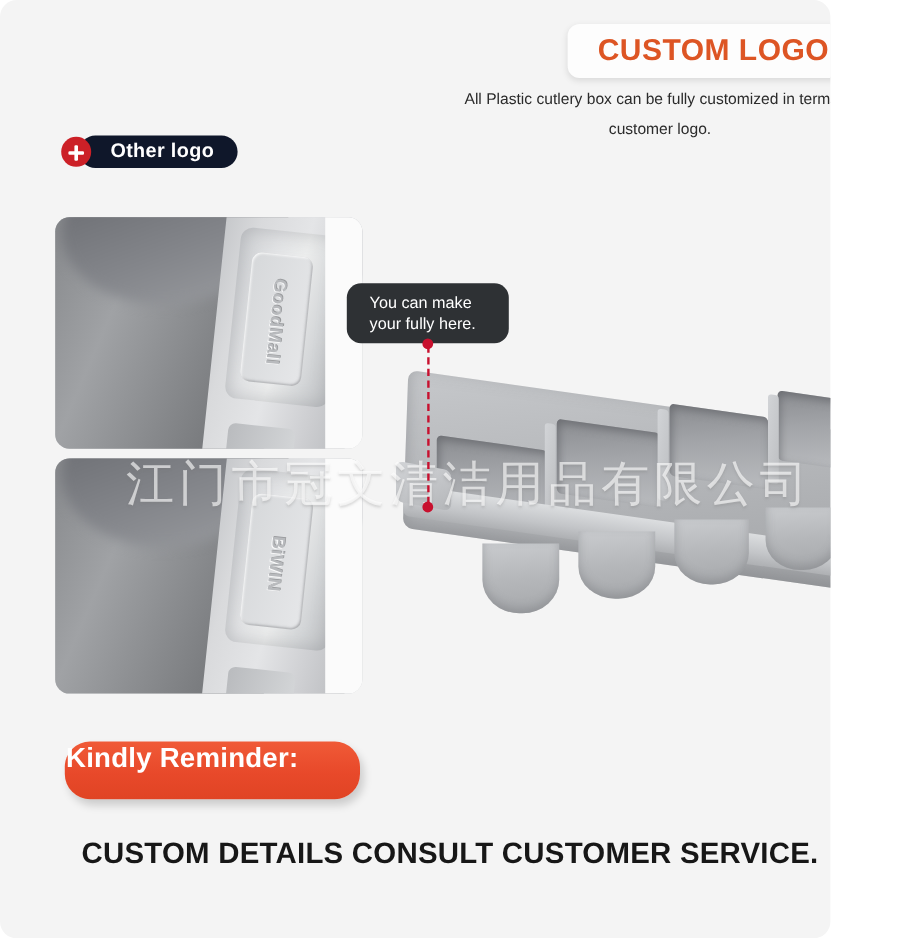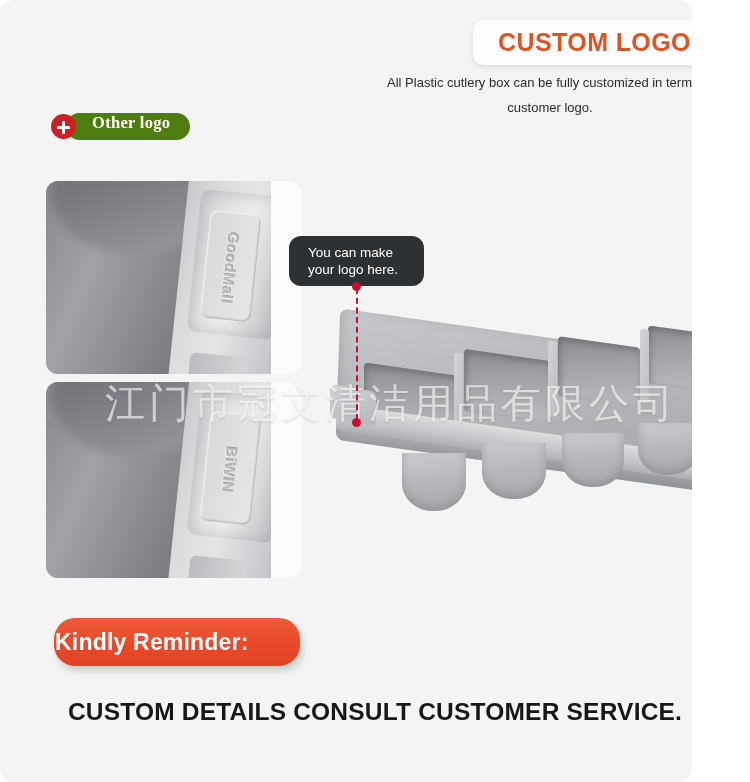--- a/index.html
+++ b/index.html
@@ -79,25 +79,24 @@
     width: 13px; height: 3px;
   }
   .plus-badge::after {
     left: 11px; top: 6.5px;
     width: 3px; height: 13px;
   }
   .other-logo-pill {
     margin-left: -10px;
     height: 27px;
     padding: 0 20px 0 26px;
-    background: #4d7c0f;
+    background: #0f172a;
     border-radius: 14px;
     display: flex;
-    align-items: flex-start;
-    font-family: Liberation Serif, serif;
+    align-items: center;
   }
   .other-logo-pill .txt {
     color: #ffffff;
     font-size: 16.5px;
     font-weight: bold;
     letter-spacing: 0.3px;
   }
 
   
   .photo-card {
@@ -325,21 +324,21 @@
 
   
   .kindly-banner {
     position: absolute;
     left: 54px;
     top: 618px;
     width: 246px;
     height: 48px;
     background: linear-gradient(180deg, #f05a37 0%, #e8492a 55%, #e04424 100%);
     display: flex;
-    align-items: center;
+    align-items: flex-start;
     padding-left: 1px;
     box-sizing: border-box;
     box-shadow: 3px 5px 7px rgba(0,0,0,0.17);
     border-radius: 21px;
   }
   .kindly-banner .txt {
     color: #ffffff;
     font-size: 23px;
     font-weight: bold;
     letter-spacing: 0.2px;
@@ -432,21 +431,21 @@
     <div class="tray-pocket" style="left:232px;top:108px;width:62px;height:54px;"></div>
     <div class="tray-pocket" style="left:308px;top:98px;width:60px;height:52px;"></div>
     <div class="tray-handle-tab"></div>
   </div>
 
   <div class="watermark">江门市冠文清洁用品有限公司</div>
 
   <div class="speech-bubble">
     <span class="txt">
       <span>You can make</span><br>
-      <span>your logo here.</span>
+      <span>your fully here.</span>
     </span>
   </div>
 
   <div class="pointer-dot" id="pointer-dot-top"></div>
   <div class="pointer-line"></div>
   <div class="pointer-dot" id="pointer-dot-bottom"></div>
 
 
   <div class="kindly-banner">
     <span class="txt">Kindly Reminder:</span>

